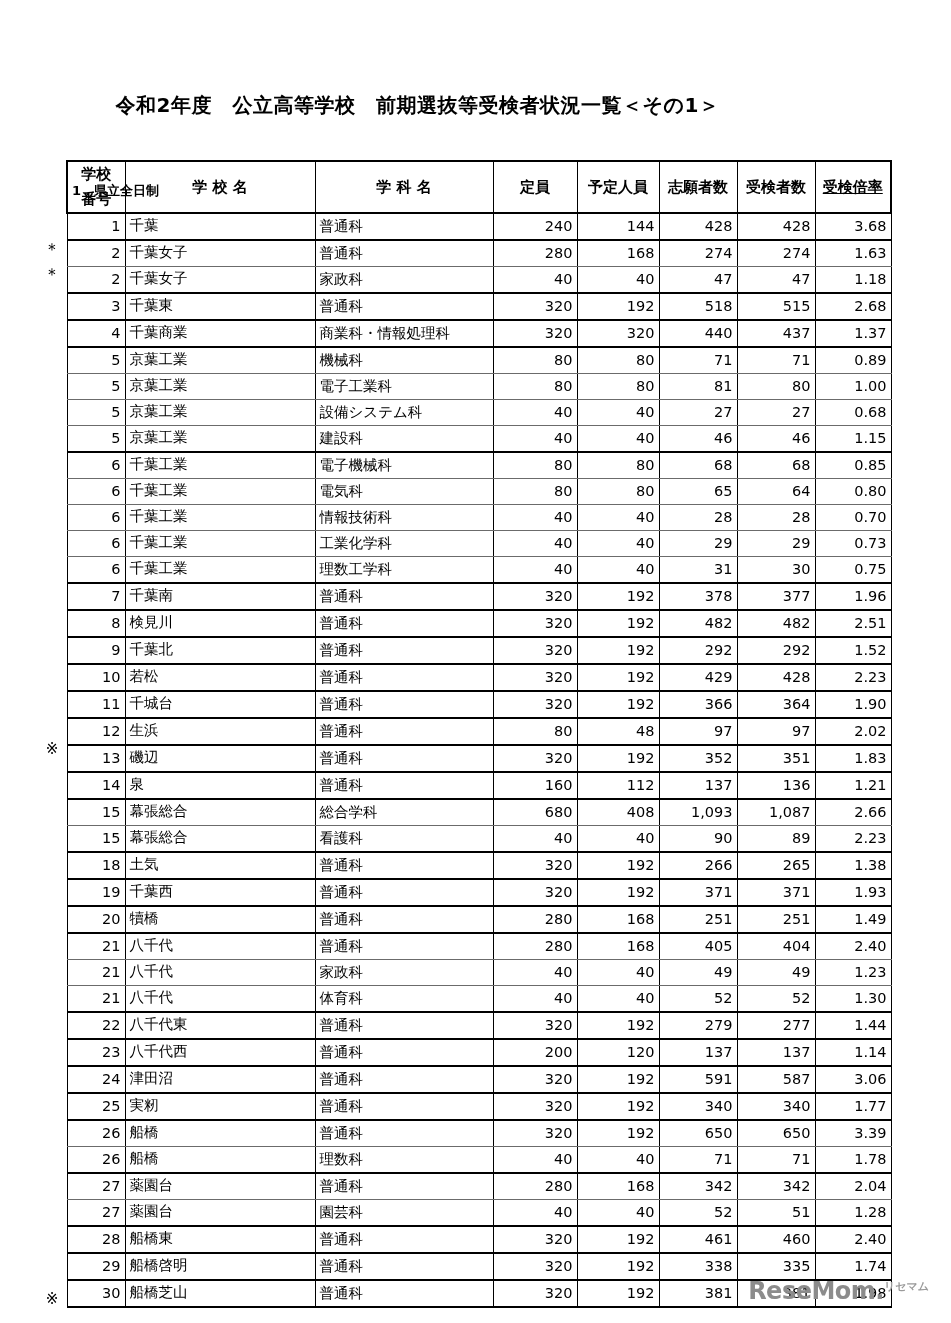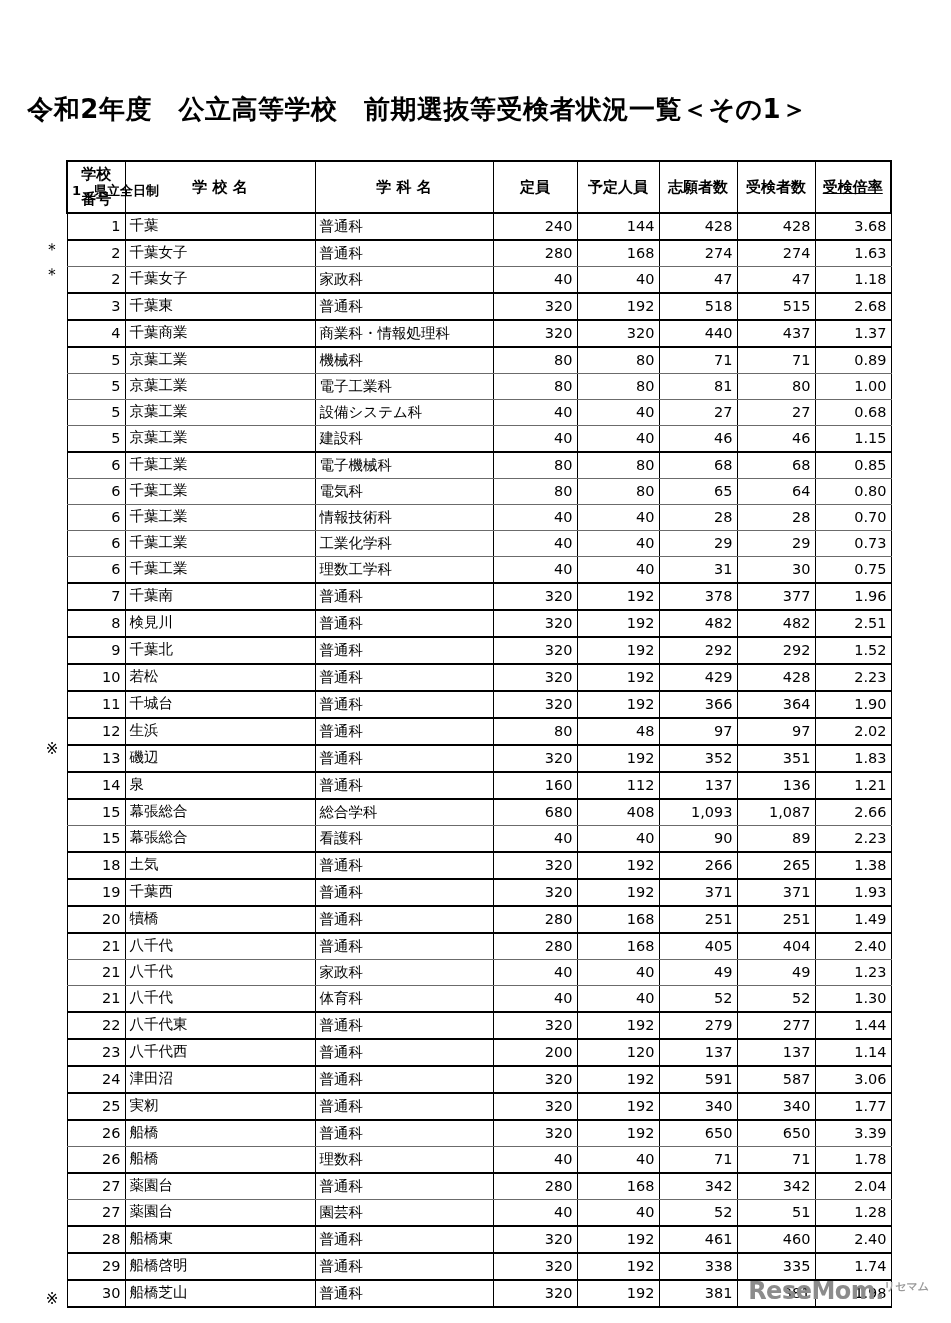--- a/index.html
+++ b/index.html
@@ -21,21 +21,21 @@
     inset: 0;
   }
 
   
   .doc-title {
     position: absolute;
     left: 0;
     top: 92px;
     width: 835px;
     text-align: center;
-    font-size: 26px;
+    font-size: 20px;
     font-weight: bold;
     letter-spacing: 0.5px;
     font-family: "DejaVu Sans", "Liberation Sans", sans-serif;
     white-space: pre;
   }
 
   
   .section-heading {
     position: absolute;
     left: 72px;

